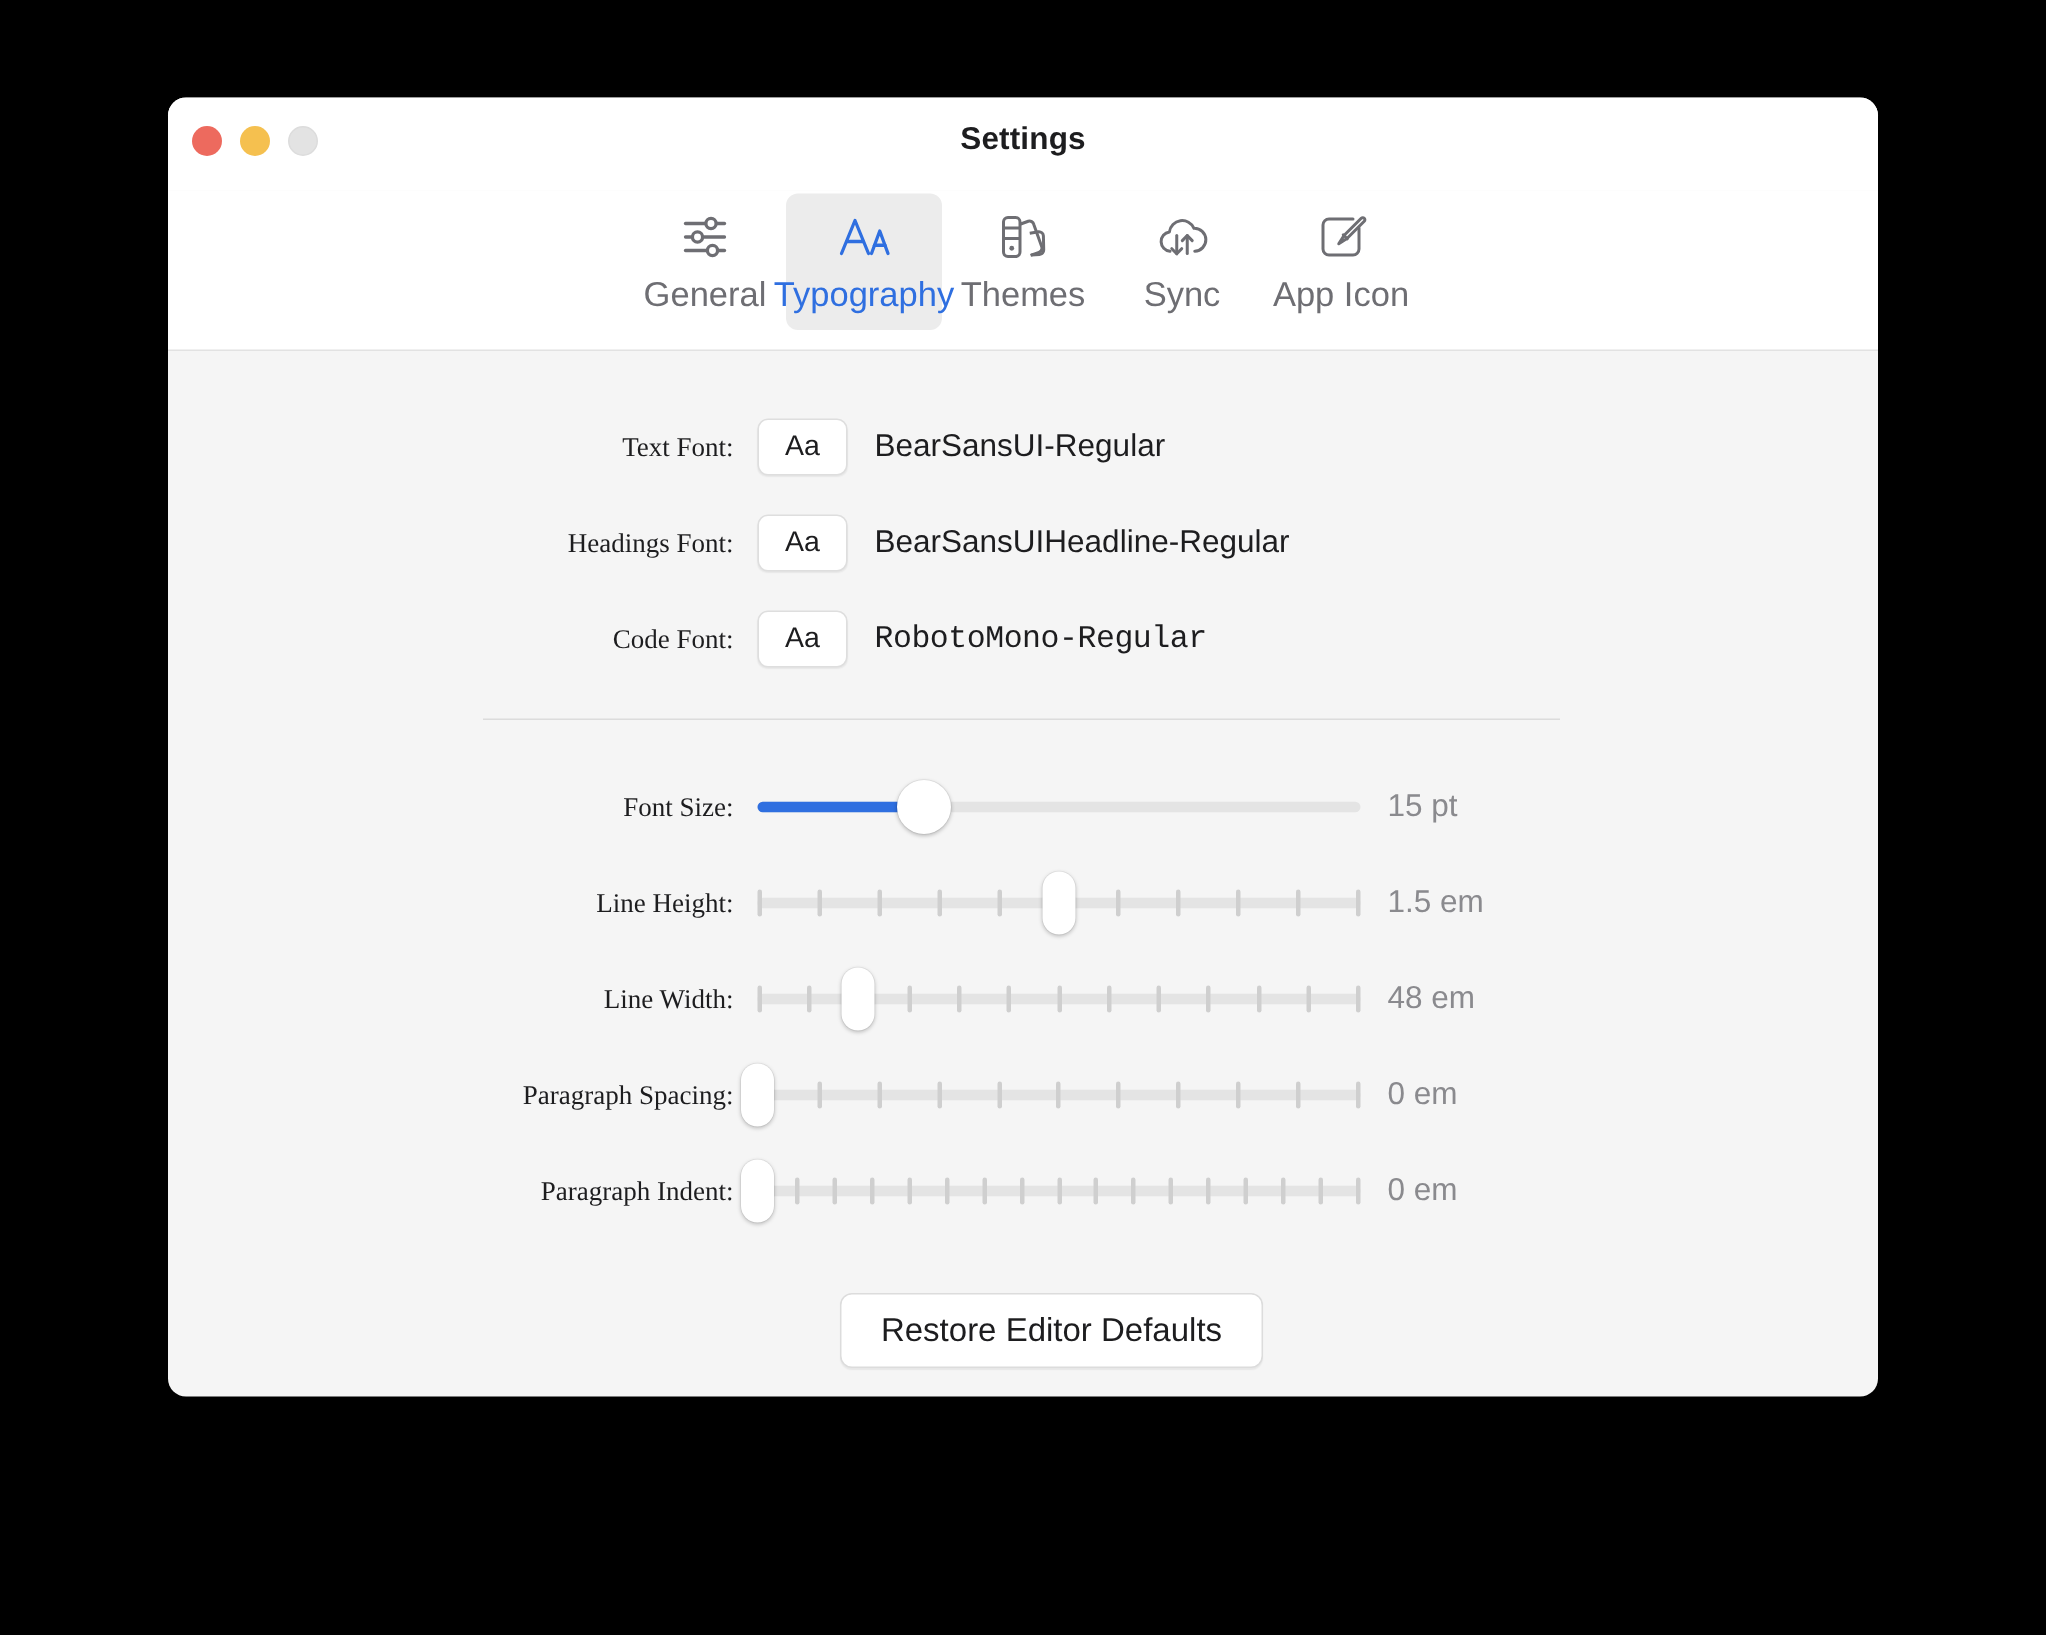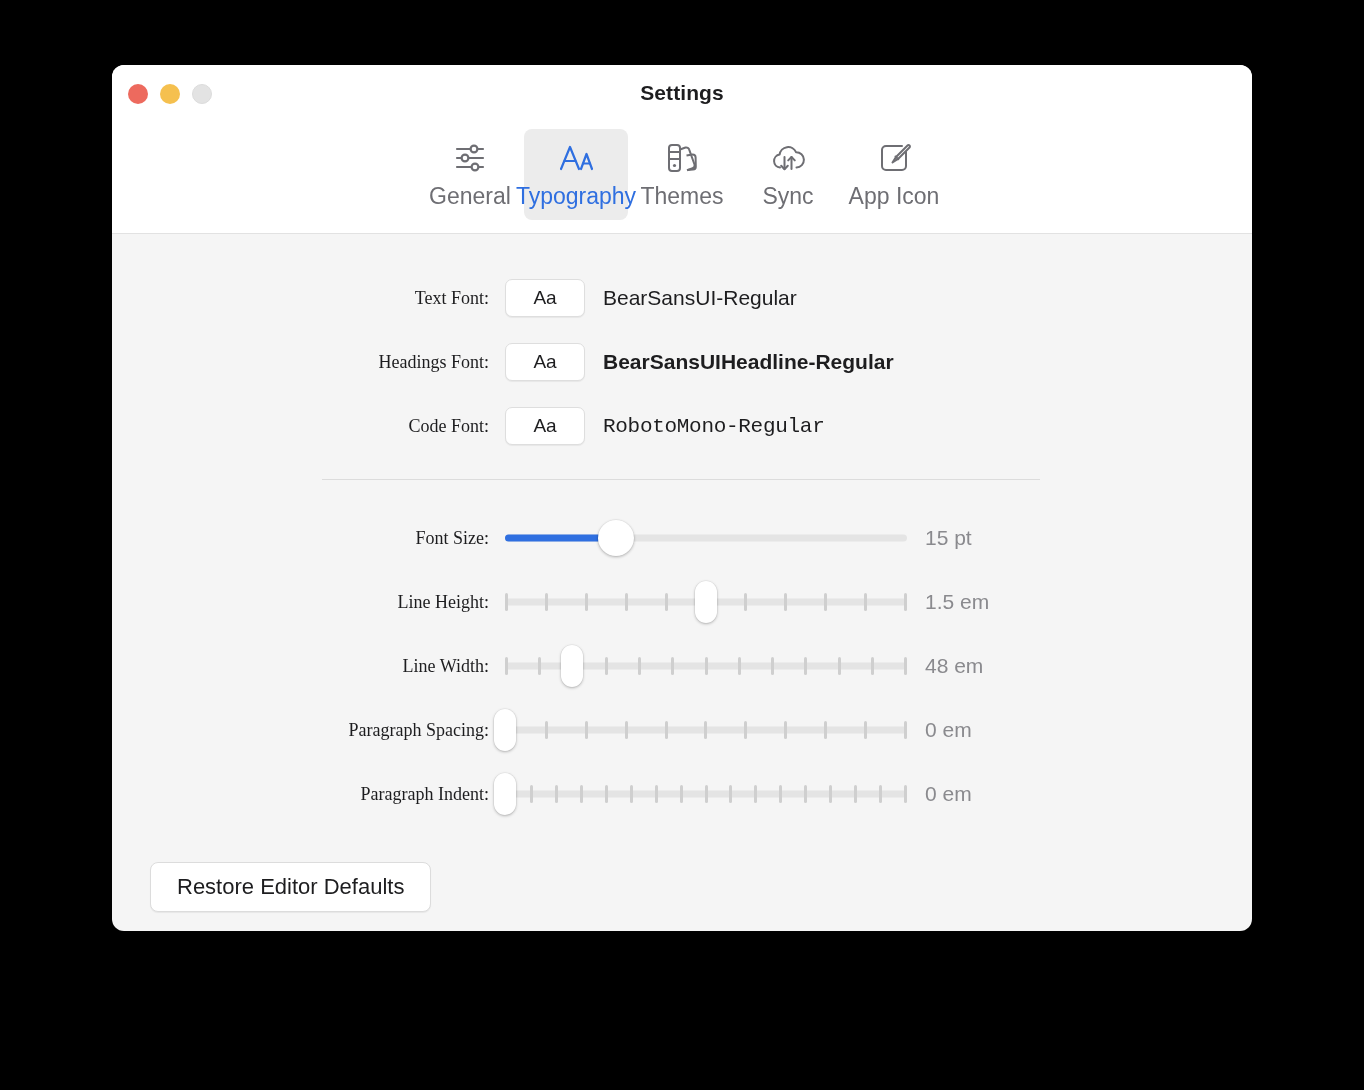--- a/index.html
+++ b/index.html
@@ -108,41 +108,41 @@
     padding-right: 16px;
     font-size: 18px;
     color: #1d1d1f;
     white-space: nowrap;
     font-family: Liberation Serif, serif;
   }
 
   
   #font-rows { padding-top: 32px; }
   .aa-btn {
-    width: 80px;
+    width: 60px;
     height: 38px;
     background: #ffffff;
     border: 1px solid #dedede;
     border-radius: 7px;
     box-shadow: 0 1px 1px rgba(0,0,0,0.06);
     display: flex;
     align-items: center;
     justify-content: center;
     font-size: 19px;
     color: #1d1d1f;
     cursor: default;
     flex: none;
   }
   .font-name {
     margin-left: 18px;
     font-size: 21px;
     color: #1d1d1f;
     white-space: nowrap;
   }
-  .font-name.bold { font-weight: bold; }
+  .font-name.bold { font-weight: normal; }
   .font-name.mono { font-family: "Liberation Mono", monospace; letter-spacing: -0.3px;}
 
   
   #divider {
     height: 1px;
     background: #dcdcdc;
     margin: 21px 212px 0 210px;
   }
 
   
@@ -211,21 +211,21 @@
   .value {
     margin-left: 18px;
     font-size: 21px;
     color: #8a8a8e;
     white-space: nowrap;
   }
 
   
   #btn-row {
     display: flex;
-    justify-content: flex-start;
+    justify-content: center;
     margin-top: 36px;
     padding-left: 38px;
   }
   #restore-btn {
     background: #ffffff;
     border: 1px solid #dcdcdc;
     border-radius: 8px;
     box-shadow: 0 1px 1px rgba(0,0,0,0.06);
     padding: 11px 26px;
     font-size: 22px;

